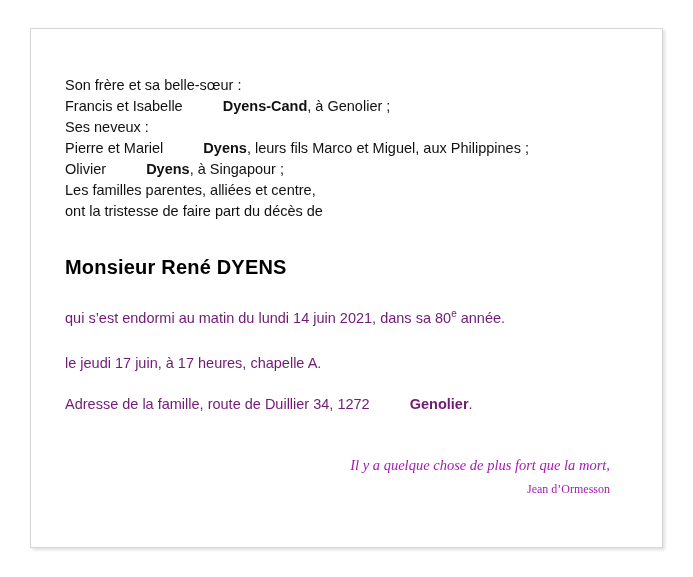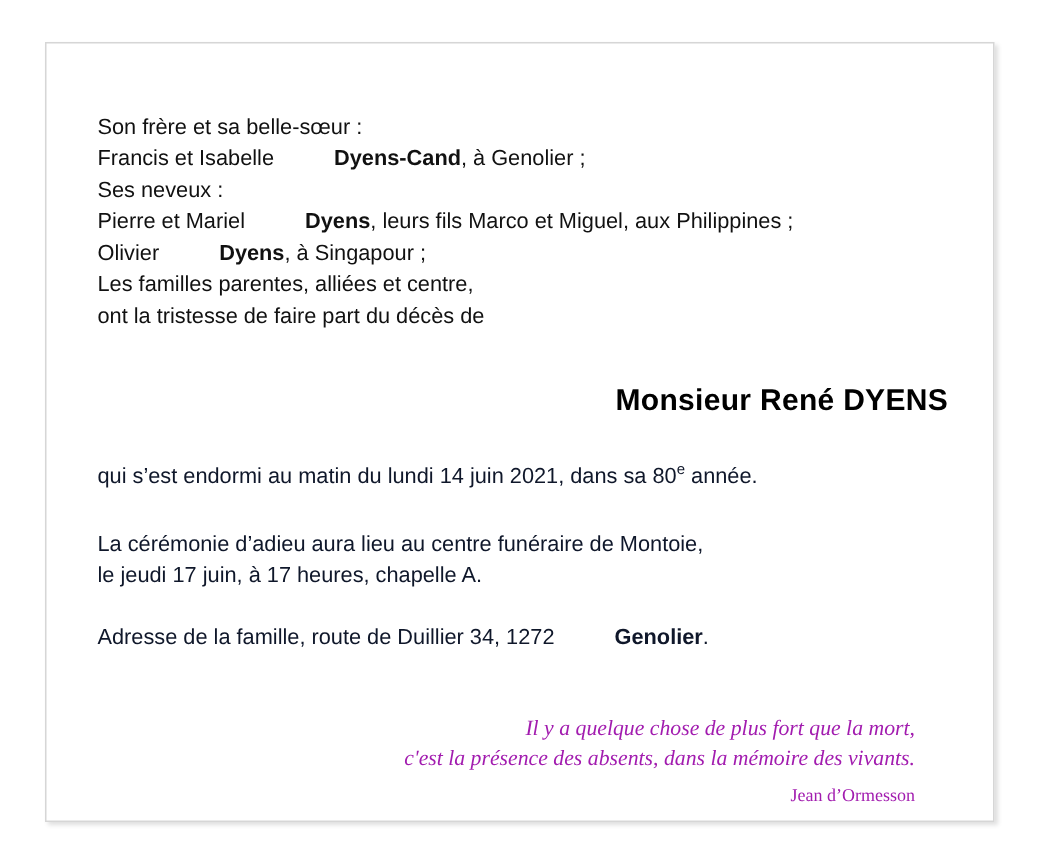--- a/index.html
+++ b/index.html
@@ -44,32 +44,32 @@
     color: #111111;
   }
   .family-block .ln {
     white-space: nowrap;
   }
   b, .bold {
     font-weight: bold;
     padding-left: 36px;
   }
   .deceased-name {
-    text-align: right;
+    text-align: left;
     font-size: 20px;
     font-weight: bold;
     margin-top: 34px;
     margin-bottom: 6px;
     letter-spacing: 0.2px;
   }
   .para {
     font-size: 14.5px;
     line-height: 21px;
     margin-top: 24px;
-    color: #0f172a;
+    color: #701a75;
   }
   .para.tight {
     margin-top: 20px;
   }
   sup {
     font-size: 10px;
     vertical-align: super;
   }
   .quote-block {
     margin-top: 40px;
@@ -106,29 +106,27 @@
         <div class="ln"><span>ont la tristesse de faire part du décès de</span></div>
       </div>
 
       <div class="deceased-name">Monsieur René DYENS</div>
 
       <div class="para">
         <span>qui s’est endormi au matin du lundi 14 juin 2021, dans sa 80</span><sup>e</sup><span> année.</span>
       </div>
 
       <div class="para">
-        <div>La cérémonie d’adieu aura lieu au centre funéraire de Montoie,</div>
         <div>le jeudi 17 juin, à 17 heures, chapelle A.</div>
       </div>
 
       <div class="para tight">
         <span>Adresse de la famille, route de Duillier 34, 1272 </span><b>Genolier</b><span>.</span>
       </div>
 
       <div class="quote-block">
         <div>Il y a quelque chose de plus fort que la mort,</div>
-        <div>c'est la présence des absents, dans la mémoire des vivants.</div>
         <div class="quote-author">Jean d’Ormesson</div>
       </div>
 
     </div>
   </div>
 </div>
 
 </body></html>

